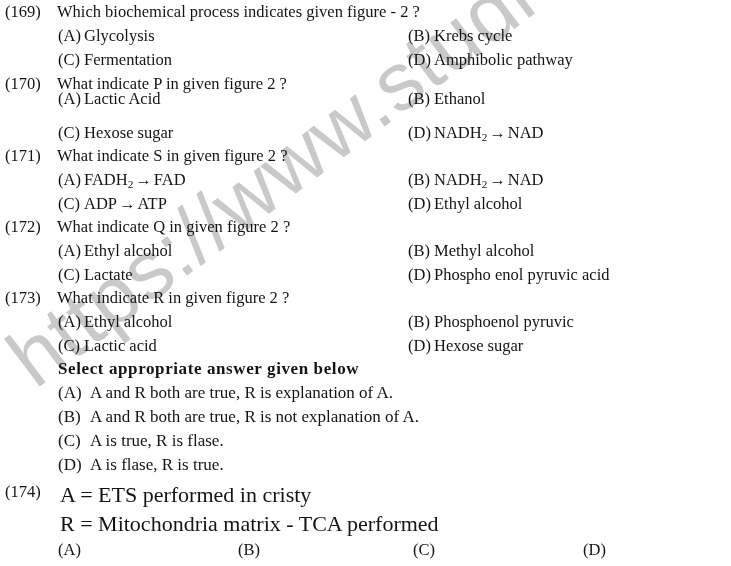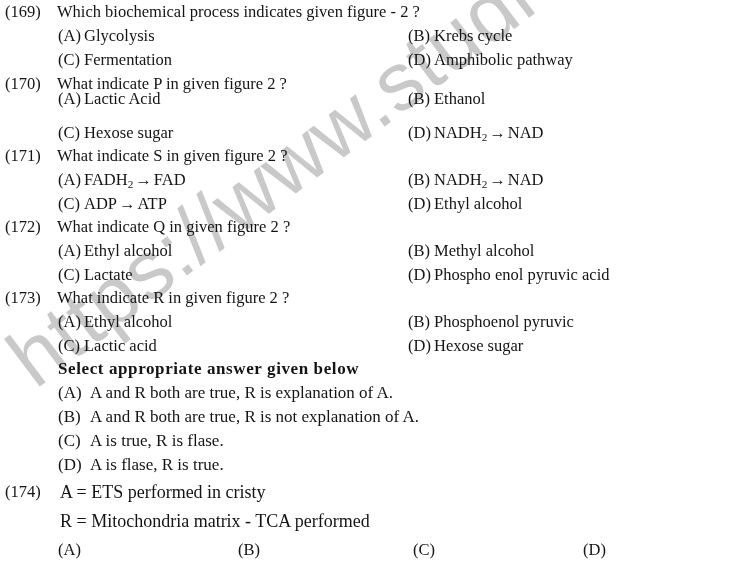--- a/index.html
+++ b/index.html
@@ -100,21 +100,21 @@
   .arline {
     position: absolute;
     left: 58px;
     top: 0;
     font-size: 17px;
   }
   .arbody {
     position: absolute;
     left: 60px;
     top: 0;
-    font-size: 18px;
+    font-size: 22px;
     font-family: "Liberation Serif", "DejaVu Serif", serif;
   }
 
   
   .slot {
     position: absolute;
     top: 0;
     font-size: 16.5px;
   }
 </style>

